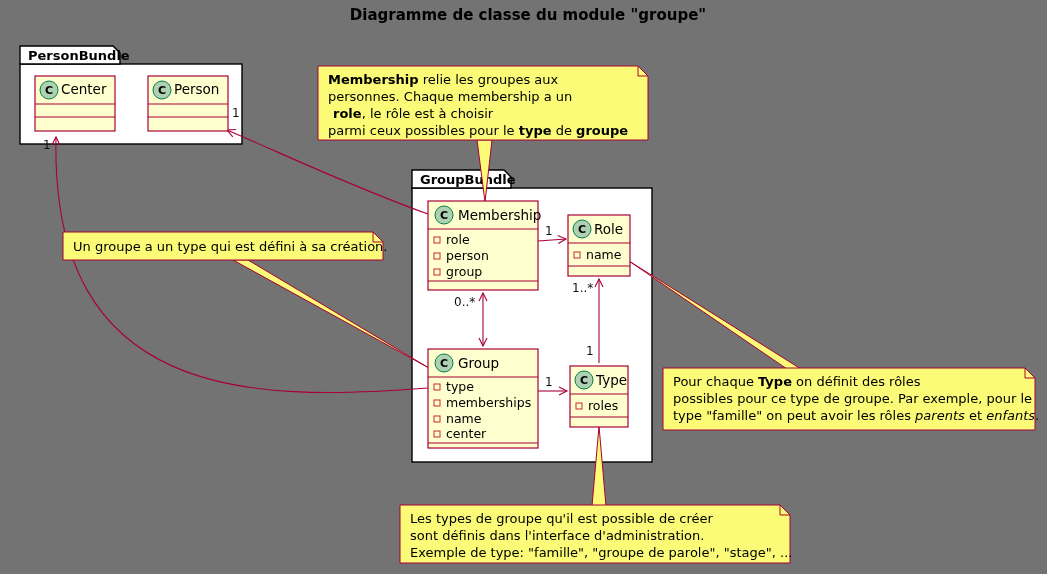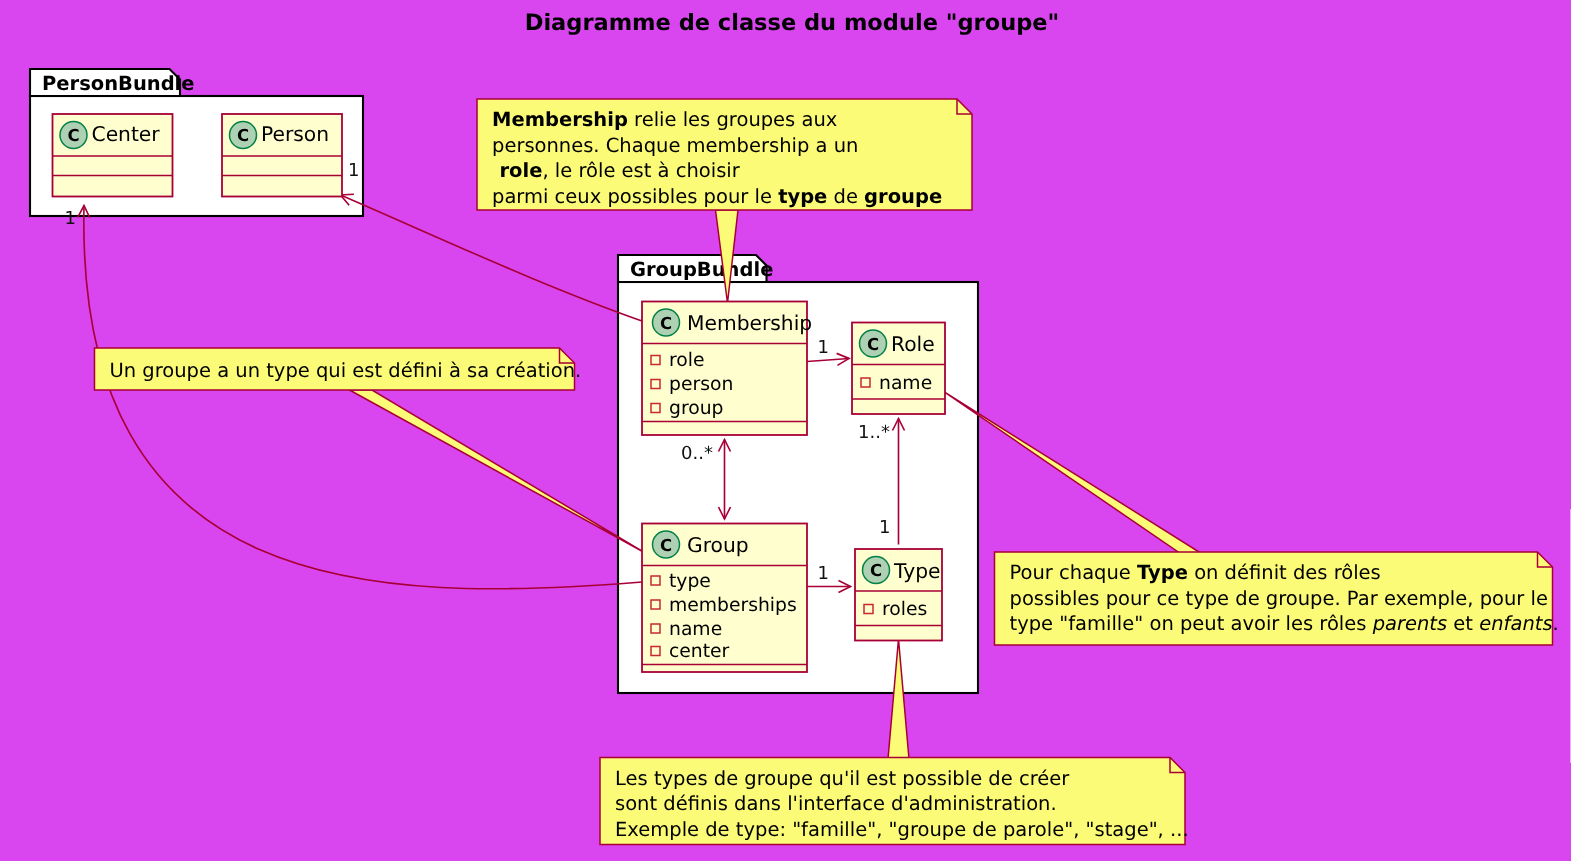--- a/index.html
+++ b/index.html
@@ -1,16 +1,16 @@
 <!DOCTYPE html>
 <html><head>
 <meta charset="utf-8">
 <style>
   html,body { margin:0; padding:0; background:#ffffff; }
-  .stage { position:relative; width:1047px; height:574px; background:#d946ef; overflow:hidden;
+  .stage { position:relative; width:1047px; height:574px; background:#737373; overflow:hidden;
            font-family:"DejaVu Sans", sans-serif; }
   svg { display:block; }
   svg text { fill:#000000; font-family:"DejaVu Sans", sans-serif; }
   .title      { font-size:15px; font-weight:bold; }
   .pkg        { fill:#ffffff; stroke:#000000; stroke-width:1.4; }
   .pkg-name   { font-size:13px; font-weight:bold; }
   .cls        { fill:#FEFECE; stroke:#A80036; stroke-width:1.2; }
   .cls-sep    { stroke:#A80036; stroke-width:1; }
   .cls-name   { font-size:13.5px; }
   .attr       { font-size:12.5px; }

